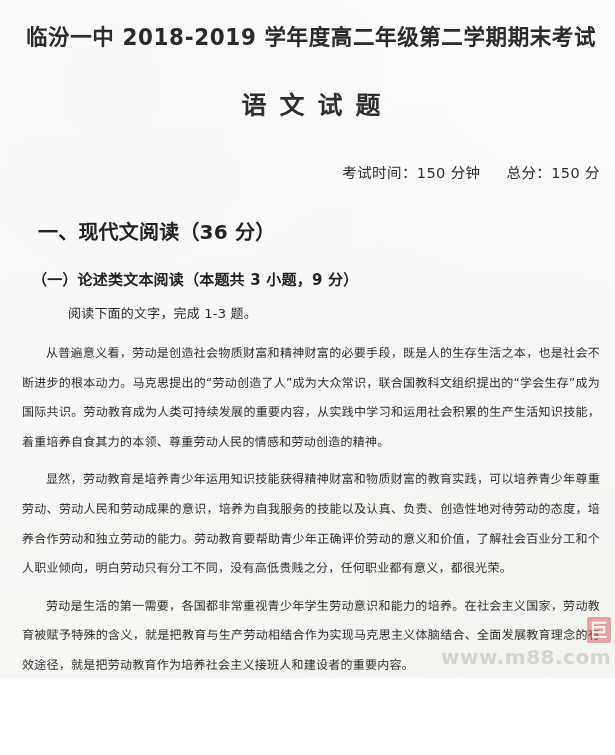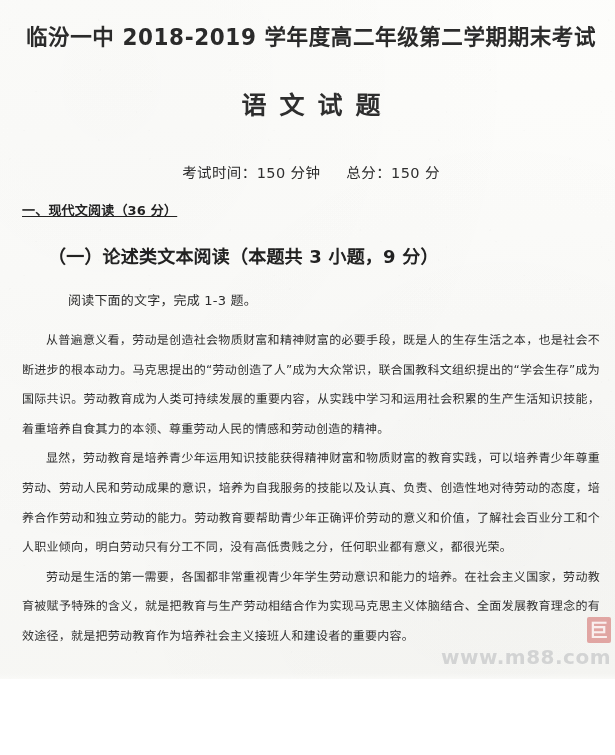--- a/index.html
+++ b/index.html
@@ -70,44 +70,43 @@
     text-align: center;
     font-weight: 700;
     font-size: 25px;
     letter-spacing: 13px;
     text-indent: 13px;
     color: #2e2e2e;
   }
   .exam-meta {
     margin: 0;
     padding-top: 24px;
-    text-align: center;
+    text-align: right;
     font-size: 14.5px;
     color: #2f2f2f;
     letter-spacing: .4px;
   }
   .exam-meta .gap {
     display: inline-block;
     width: 26px;
   }
 
   .section-heading {
-    margin: 0;
+    margin: 16px;
     padding-top: 18px;
-    font-size: 13px;
+    font-size: 20px;
     font-weight: 700;
     color: #222;
     letter-spacing: .2px;
-    text-decoration: underline;
   }
   .subsection-heading {
-    margin: 16px;
+    margin: 0;
     padding-top: 7px;
     padding-left: 10px;
-    font-size: 18px;
+    font-size: 15px;
     font-weight: 700;
     color: #222;
     letter-spacing: .2px;
   }
   .instruction {
     margin: 8px;
     padding-top: 6px;
     padding-left: 38px;
     font-size: 13px;
     color: #2b2b2b;
@@ -124,21 +123,21 @@
     font-size: 12px;
     line-height: 29.6px;
     color: #303030;
     text-align: justify;
     text-justify: inter-ideograph;
     text-indent: 2em;
     letter-spacing: .25px;
     word-break: break-all;
   }
   .body-text p + p {
-    margin-top: 0;
+    margin-top: 8px;
   }
 
   
   #watermark {
     position: absolute;
     right: 4px;
     bottom: 12px;
     width: 200px;
     z-index: 6;
     pointer-events: none;

